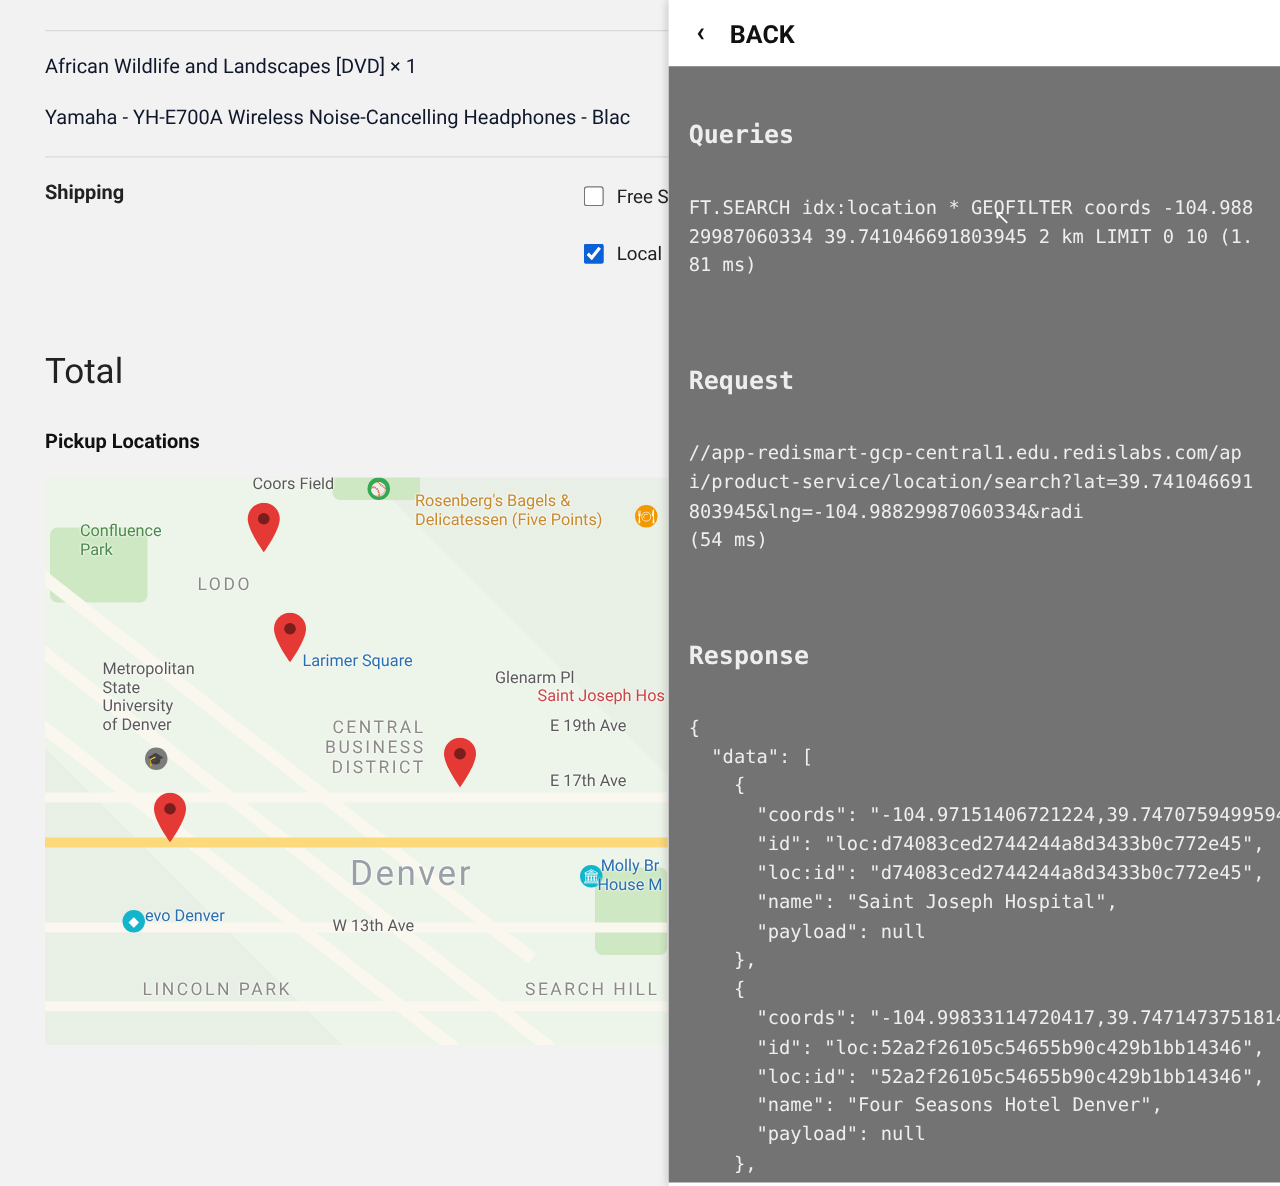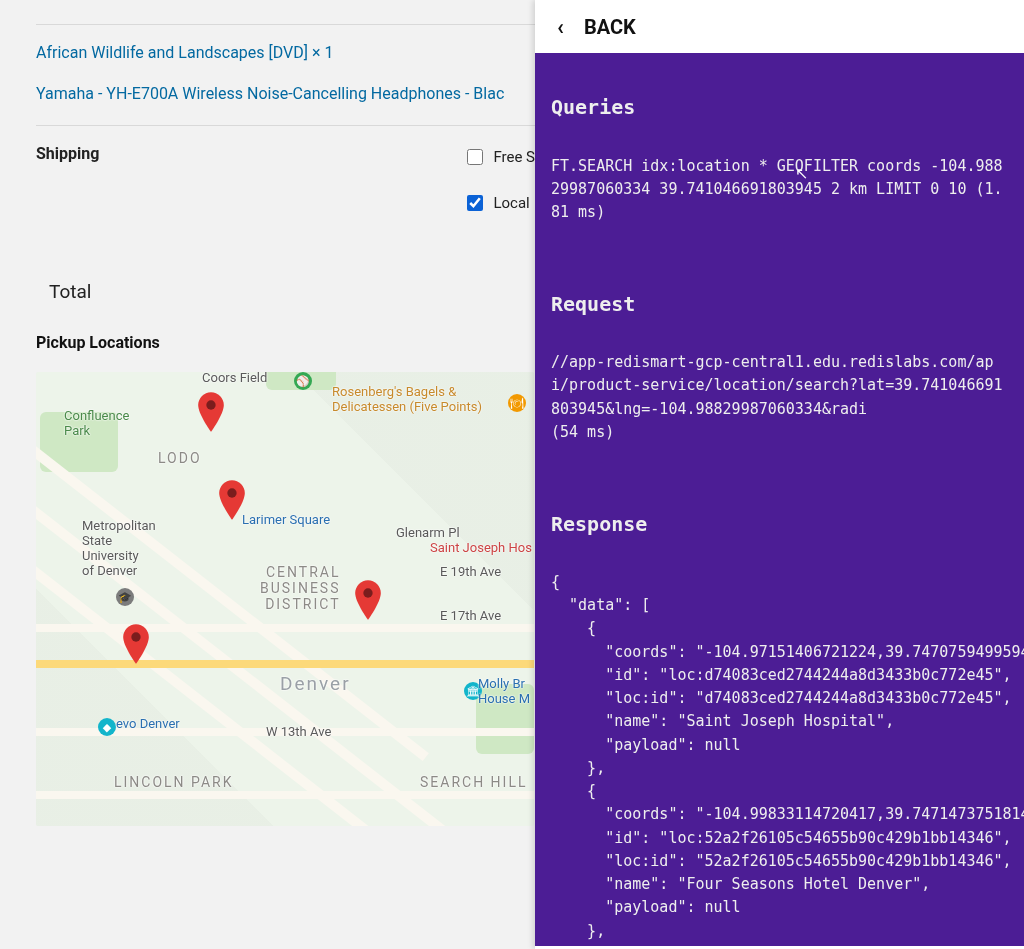--- a/index.html
+++ b/index.html
@@ -16,21 +16,21 @@
   .left-pane {
     position: absolute;
     left: 0; top: 0;
     width: 535px; height: 100%;
     padding: 24px 0 0 36px;
     color: #222;
   }
   .hr { border: none; border-top: 1px solid #d9d9d9; margin: 0 0 18px 0; }
   .cart-item {
     font-size: 16px;
-    color: #0369a1;
+    color: #0f172a;
     margin-bottom: 22px;
   }
   .summary-row {
     display: flex;
     align-items: flex-start;
     margin-bottom: 8px;
   }
   .summary-label {
     font-size: 16px;
     font-weight: 700;
@@ -44,22 +44,22 @@
     display: flex; align-items: center;
     font-size: 15px;
     margin-bottom: 24px;
   }
   .ship-opt input[type=checkbox]{
     width: 16px; height: 16px;
     margin-right: 10px;
     accent-color: #0b62d6;
   }
   .total-label {
-    font-size: 19px;
-    margin: 42px 0 30px 13px;
+    font-size: 28px;
+    margin: 42px 0 30px 0;
   }
   .pickup-title {
     font-size: 16px;
     font-weight: 700;
     margin: 26px 0 20px 0;
     color: #111;
   }
 
   
   .map {
@@ -79,23 +79,23 @@
     transform-origin: left center;
   }
   .highway {
     position:absolute; background:#fcd97a; height:8px;
   }
   .poi {
     position:absolute; font-size:13px; color:#5a5a5a;
     white-space: nowrap;
     text-shadow: 0 0 2px #fff, 0 0 2px #fff;
   }
-  .poi.blue { color:#2a6fb0; }
+  .poi.blue { color:#2a6fb0;text-align:center; }
   .poi.red  { color:#c44; }
-  .poi.big  { font-size:19px; letter-spacing:2px; color:#9aa0a6; }
+  .poi.big  { font-size:28px; letter-spacing:2px; color:#9aa0a6; }
   .poi.district { letter-spacing:2px; color:#8c8a86; font-size:14px;}
   .poi-icon {
     position:absolute; width:18px; height:18px; border-radius:50%;
     display:flex;align-items:center;justify-content:center;
     font-size:11px; color:#fff;
   }
   .poi-icon.green{background:#34a853;}
   .poi-icon.orange{background:#f29900;}
   .poi-icon.gray{background:#7c7c7c;}
   .poi-icon.teal{background:#12b5cb;}
@@ -115,21 +115,21 @@
   .back-row {
     display:flex; align-items:center;
     padding: 14px 22px;
     font-size: 20px; font-weight:700;
     color:#111;
     cursor:pointer;
     background:#fff;
   }
   .back-row .chev { margin-right:20px; font-size:22px;}
   .terminal {
-    background:#4c1d95; color:#eee;
+    background:#737373; color:#eee;
     font-family: ui-monospace, Menlo, Consolas, monospace;
     font-size:15px; line-height:1.55;
     padding: 10px 16px 0 16px;
     height: calc(100% - 56px);
     overflow: hidden;
     white-space: pre-wrap;
     word-break: break-all;
   }
   .term-heading {
     font-weight:700;

